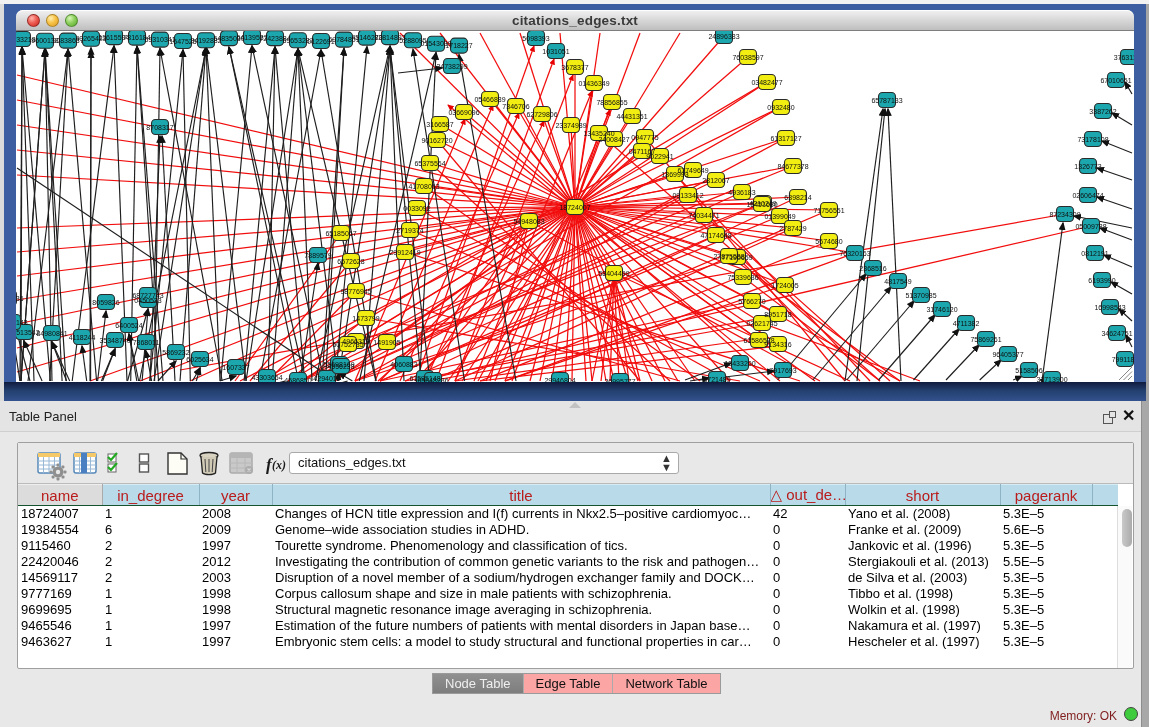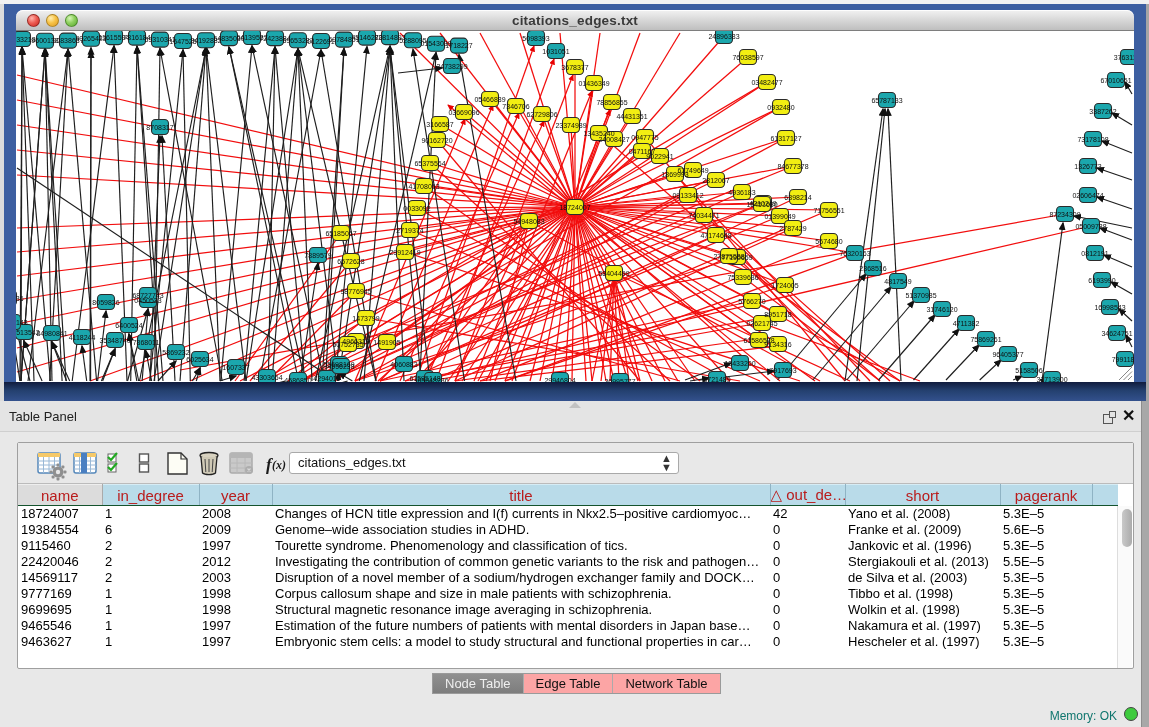--- a/index.html
+++ b/index.html
@@ -34,21 +34,21 @@
 th.c1{background:#dcdcdc;border-right:1px solid #aaa;border-top:1px solid #eee}
 td{color:#000;height:16px;padding:0 0 0 3px;overflow:hidden;white-space:nowrap}
 td.c1{padding-left:3px}
 .c1{width:84px}.c2{width:97px}.c3{width:73px}.c4{width:498px}.c5{width:75px}.c6{width:155px}.c7{width:92px}.c8{width:26px}
 #vscroll{position:absolute;right:1px;top:63px;width:15px;height:162px;background:#fafafa;border-left:1px solid #ddd}
 #vscroll .thumb{position:absolute;left:4px;top:3px;width:10px;height:38px;background:linear-gradient(90deg,#c9c9c9,#ababab);border-radius:5px}
 #tabs{position:absolute;left:432px;top:272px;height:21px;border:1px solid #9a9a9a;border-radius:0;overflow:hidden;display:flex;background:#fca5a5}
 #tabs div{font-size:13px;line-height:19px;padding:0 12px;color:#111}
 #tabs .sel{background:linear-gradient(#909090,#7d7d7d);color:#efefef}
 #tabs .s2{border-left:1px solid #aaa;border-right:1px solid #aaa}
-#mem{position:absolute;right:32px;top:308px;font-size:12px;color:#0f766e}
+#mem{position:absolute;right:32px;top:308px;font-size:12px;color:#7f1d1d}
 #memdot{position:absolute;right:11px;top:306px;width:14px;height:14px;border-radius:50%;background:#3ecb3e;border:1.5px solid #444}
 #panelrightstrip{position:absolute;left:1141px;top:0;width:8px;height:326px;background:#a8a8a8;border-left:1px solid #8d8d8d}
 </style></head>
 <body>
 <div id="app">
 <div id="net">
  <div class="botband"></div>
  <div class="topband"></div>
  <div class="leftstrip"></div>
  <div id="titlebar">

